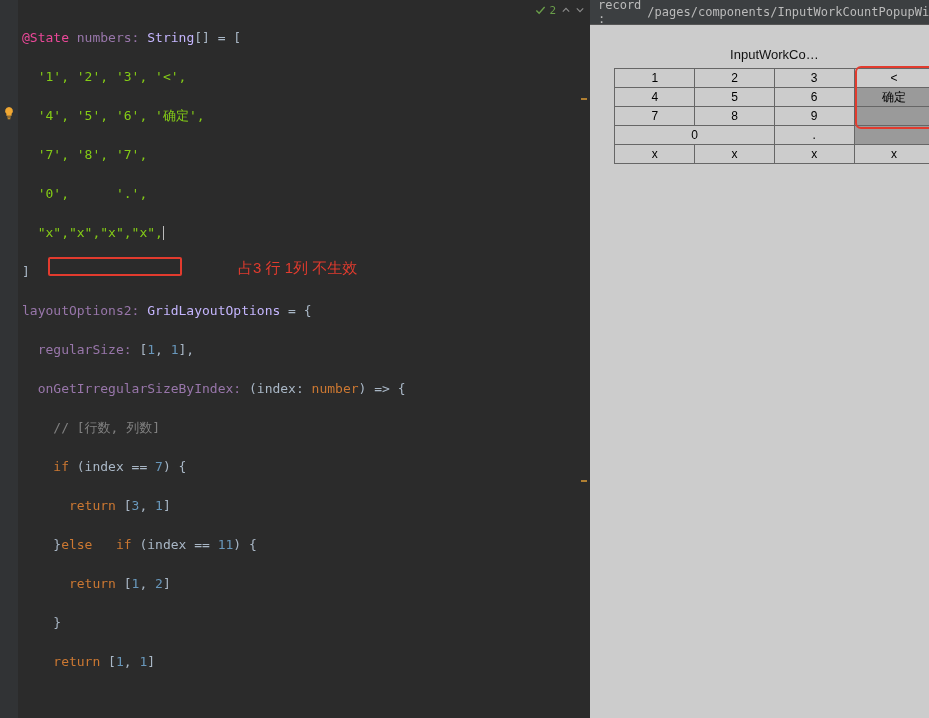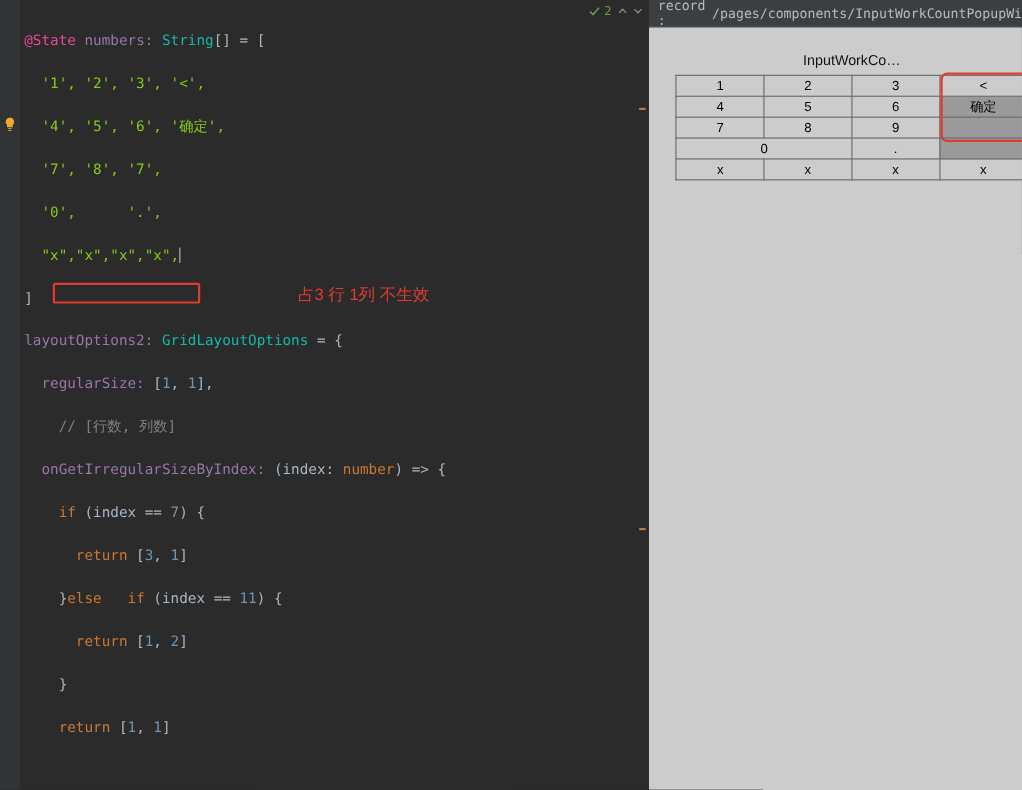--- a/index.html
+++ b/index.html
@@ -42,21 +42,21 @@
     left: 18px; top: 0;
     right: 0;
     padding: 8px 0 0 0;
     white-space: pre;
     line-height: 19.5px;
   }
   .code .ln { display: block; padding-left: 4px; }
   .kw { color: #cc7832; }
   .num { color: #6897bb; }
   .str { color: #84cc16; }
-  .type { color: #14b8a6; }
+  .type { color: #c4b5fd; }
   .ann { color: #ec4899; }
   .prop { color: #9876aa; }
   .id { color: #a9b7c6; }
   .cmt { color: #808080; }
   .caret {
     display: inline-block;
     width: 1px; height: 14px;
     background: #bbbbbb;
     vertical-align: middle;
   }
@@ -70,21 +70,20 @@
     border-radius: 2px;
     box-sizing: border-box;
   }
   .red-annot {
     position: absolute;
     left: 238px;
     top: 259px;
     color: #e23b2e;
     font-family: "PingFang SC","Microsoft YaHei",sans-serif;
     font-size: 15px;
-    margin-left: 33px;
   }
   .status-top {
     position: absolute;
     right: 6px;
     top: 4px;
     display: flex;
     align-items: center;
     gap: 6px;
     font-size: 11px;
     color: #8a8a8a;
@@ -213,22 +212,22 @@
     <div class="code">
 <span class="ln"><span class="ann">@State</span><span class="prop"> numbers:</span><span class="type"> String</span><span>[] = [</span></span>
 <span class="ln"><span class="str">  '1', '2', '3', '&lt;',</span></span>
 <span class="ln"><span class="str">  '4', '5', '6', '确定',</span></span>
 <span class="ln"><span class="str">  '7', '8', '7',</span></span>
 <span class="ln"><span class="str">  '0',      '.',</span></span>
 <span class="ln"><span class="str">  "x","x","x","x",</span><span class="caret"></span></span>
 <span class="ln"><span>]</span></span>
 <span class="ln"><span class="prop">layoutOptions2:</span><span class="type"> GridLayoutOptions</span><span> = {</span></span>
 <span class="ln"><span class="prop">  regularSize:</span><span> [</span><span class="num">1</span><span>, </span><span class="num">1</span><span>],</span></span>
+<span class="ln"><span class="prop">  onGetIrregularSizeByIndex:</span><span> (</span><span class="id">index:</span><span class="kw"> number</span><span>) =&gt; {</span></span>
 <span class="ln"><span class="cmt">    // [行数, 列数]</span></span>
-<span class="ln"><span class="prop">  onGetIrregularSizeByIndex:</span><span> (</span><span class="id">index:</span><span class="kw"> number</span><span>) =&gt; {</span></span>
 <span class="ln"><span class="kw">    if</span><span> (index == </span><span class="num">7</span><span>) {</span></span>
 <span class="ln"><span class="kw">      return</span><span> [</span><span class="num">3</span><span>, </span><span class="num">1</span><span>]</span></span>
 <span class="ln"><span>    }</span><span class="kw">else   if</span><span> (index == </span><span class="num">11</span><span>) {</span></span>
 <span class="ln"><span class="kw">      return</span><span> [</span><span class="num">1</span><span>, </span><span class="num">2</span><span>]</span></span>
 <span class="ln"><span>    }</span></span>
 <span class="ln"><span class="kw">    return</span><span> [</span><span class="num">1</span><span>, </span><span class="num">1</span><span>]</span></span>
 
 
 
 

